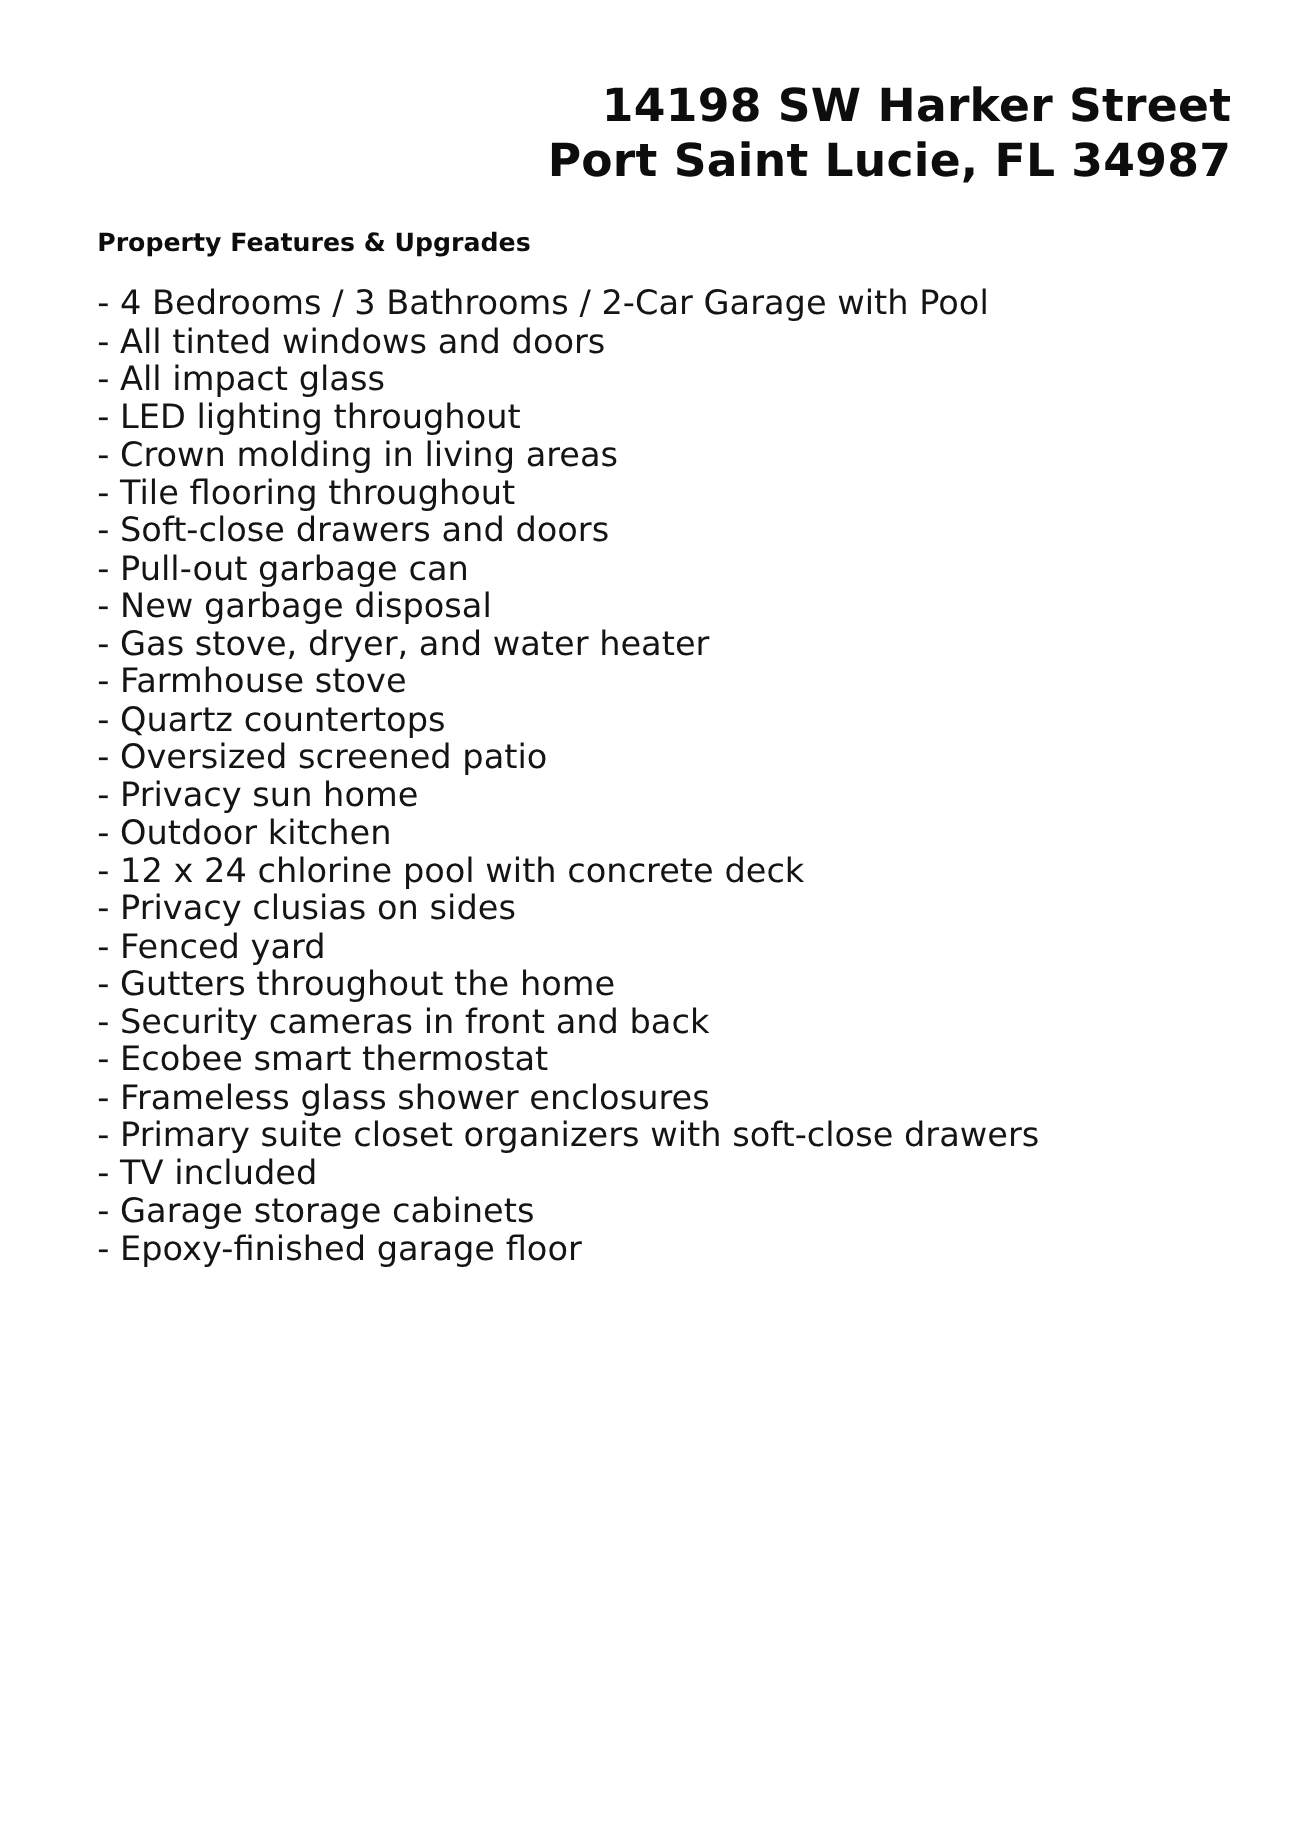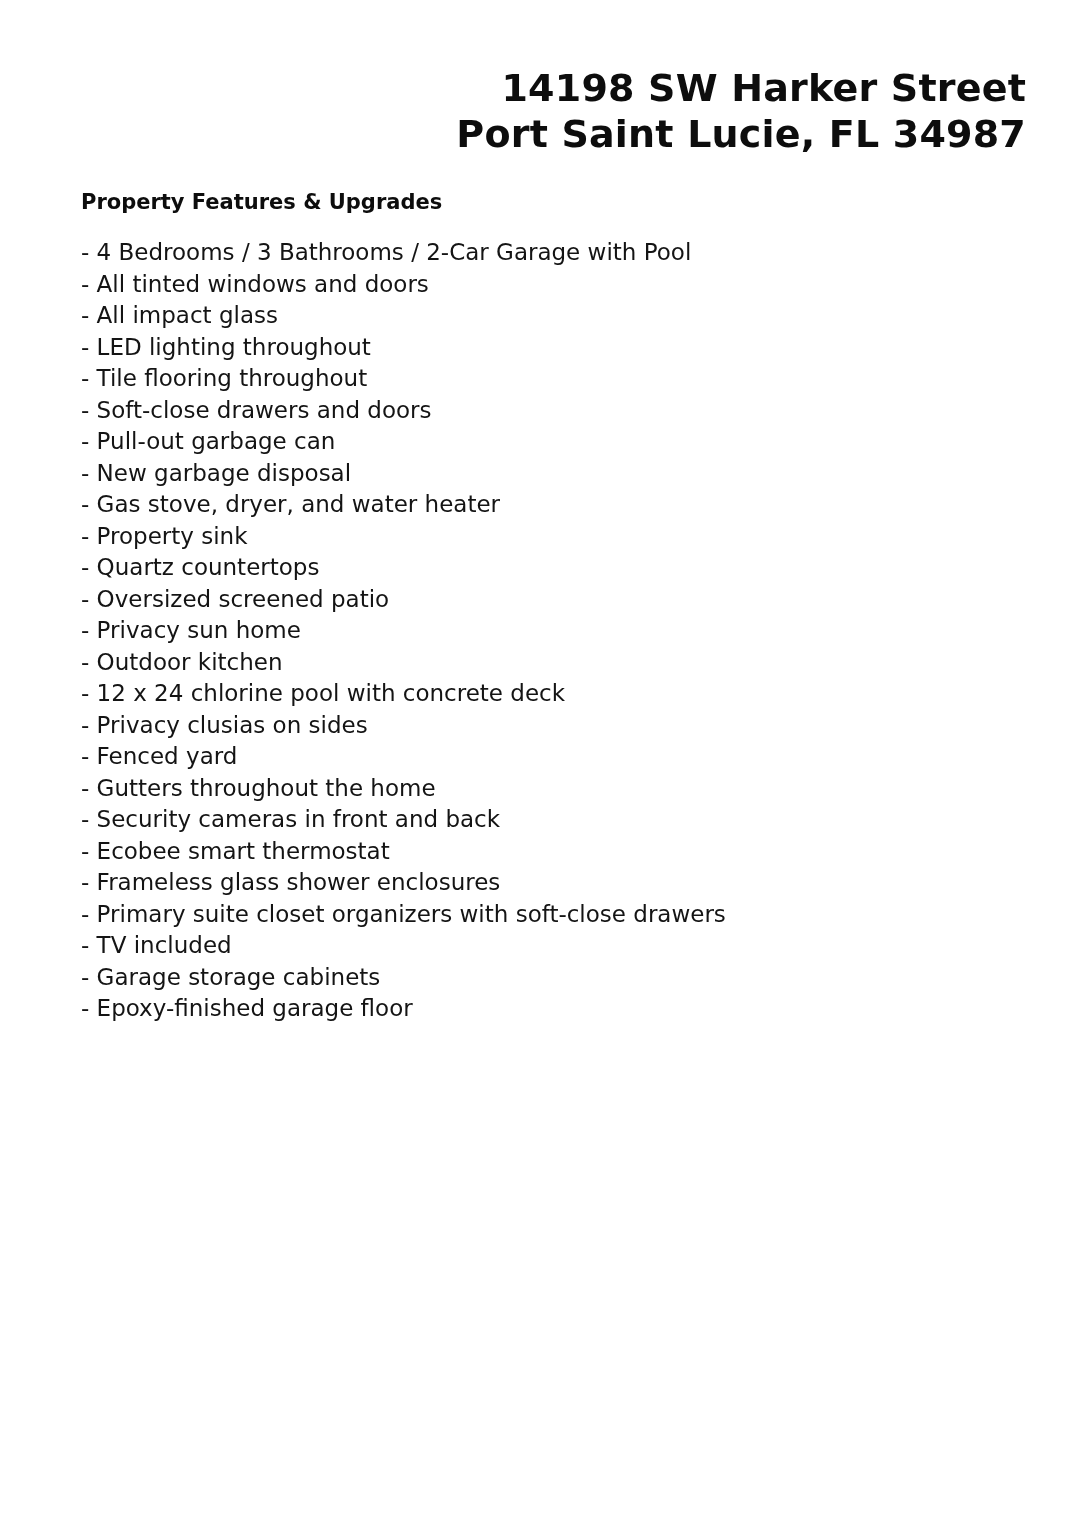--- a/index.html
+++ b/index.html
@@ -34,21 +34,21 @@
   h2.section-heading {
     margin: 33px 0 0 0;
     font-size: 21px;
     font-weight: bold;
     color: #0d0d0d;
   }
   ul.features {
     list-style: none;
     margin: 23px 0 0 0;
     padding: 0;
-    font-size: 23px;
+    font-size: 28px;
     line-height: 31.5px;
     color: #141414;
   }
   ul.features li {
     white-space: nowrap;
   }
 </style>
 </head>
 <body>
 
@@ -56,26 +56,27 @@
   <h1 class="address">
     <span>14198 SW Harker Street</span><br>
     <span>Port Saint Lucie, FL 34987</span>
   </h1>
   <h2 class="section-heading">Property Features &amp; Upgrades</h2>
   <ul class="features">
       <li>- 4 Bedrooms / 3 Bathrooms / 2-Car Garage with Pool</li>
       <li>- All tinted windows and doors</li>
       <li>- All impact glass</li>
       <li>- LED lighting throughout</li>
+      <li>- Crown molding in living areas</li>
       <li>- Tile flooring throughout</li>
       <li>- Soft-close drawers and doors</li>
       <li>- Pull-out garbage can</li>
       <li>- New garbage disposal</li>
       <li>- Gas stove, dryer, and water heater</li>
-      <li>- Property sink</li>
+      <li>- Farmhouse stove</li>
       <li>- Quartz countertops</li>
       <li>- Oversized screened patio</li>
       <li>- Privacy sun home</li>
       <li>- Outdoor kitchen</li>
       <li>- 12 x 24 chlorine pool with concrete deck</li>
       <li>- Privacy clusias on sides</li>
       <li>- Fenced yard</li>
       <li>- Gutters throughout the home</li>
       <li>- Security cameras in front and back</li>
       <li>- Ecobee smart thermostat</li>

